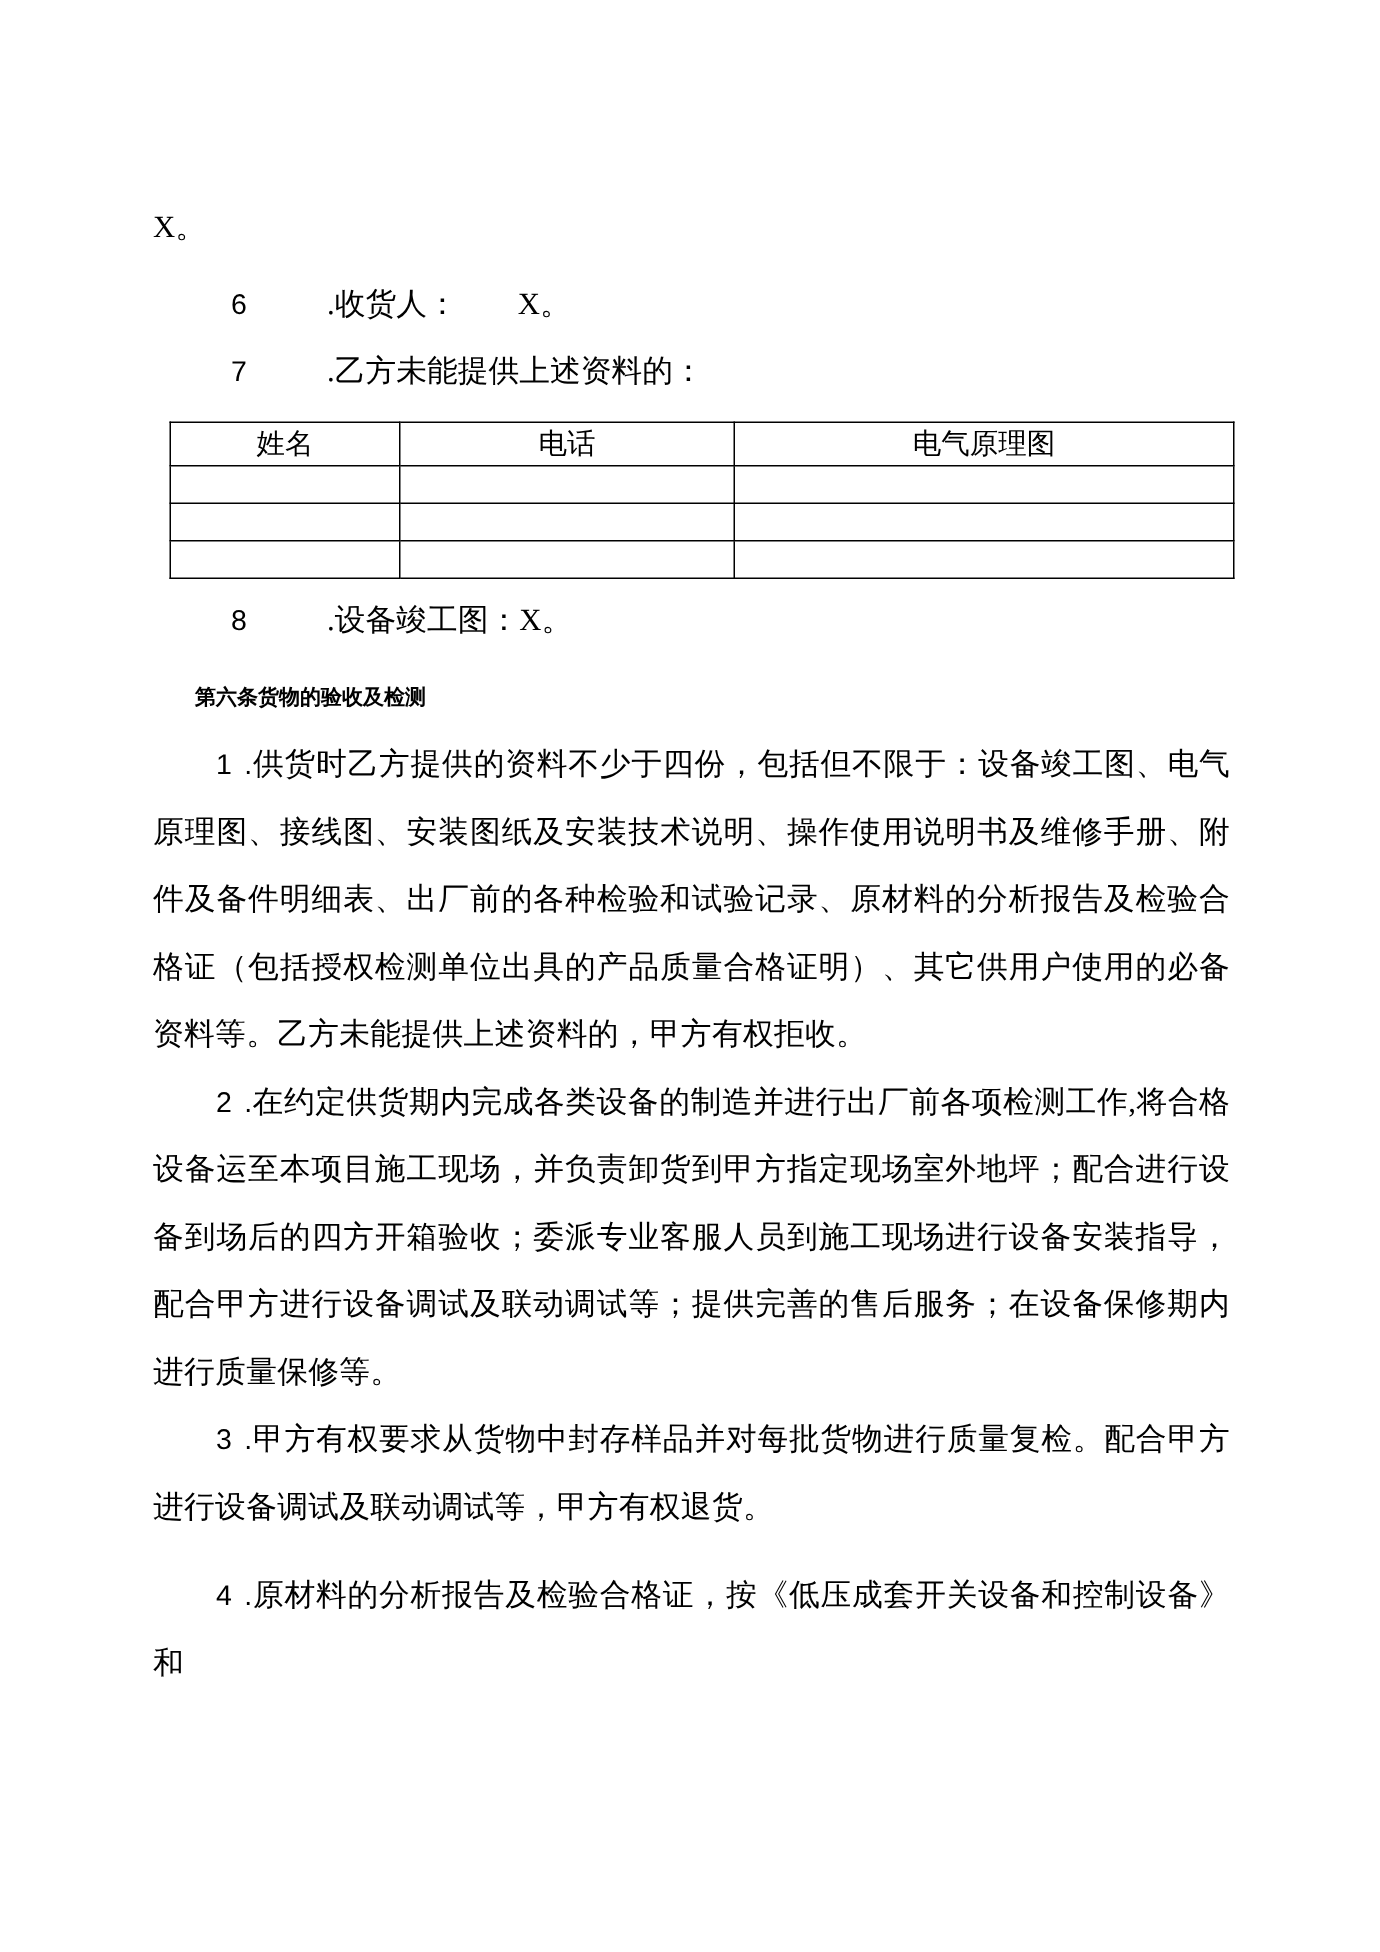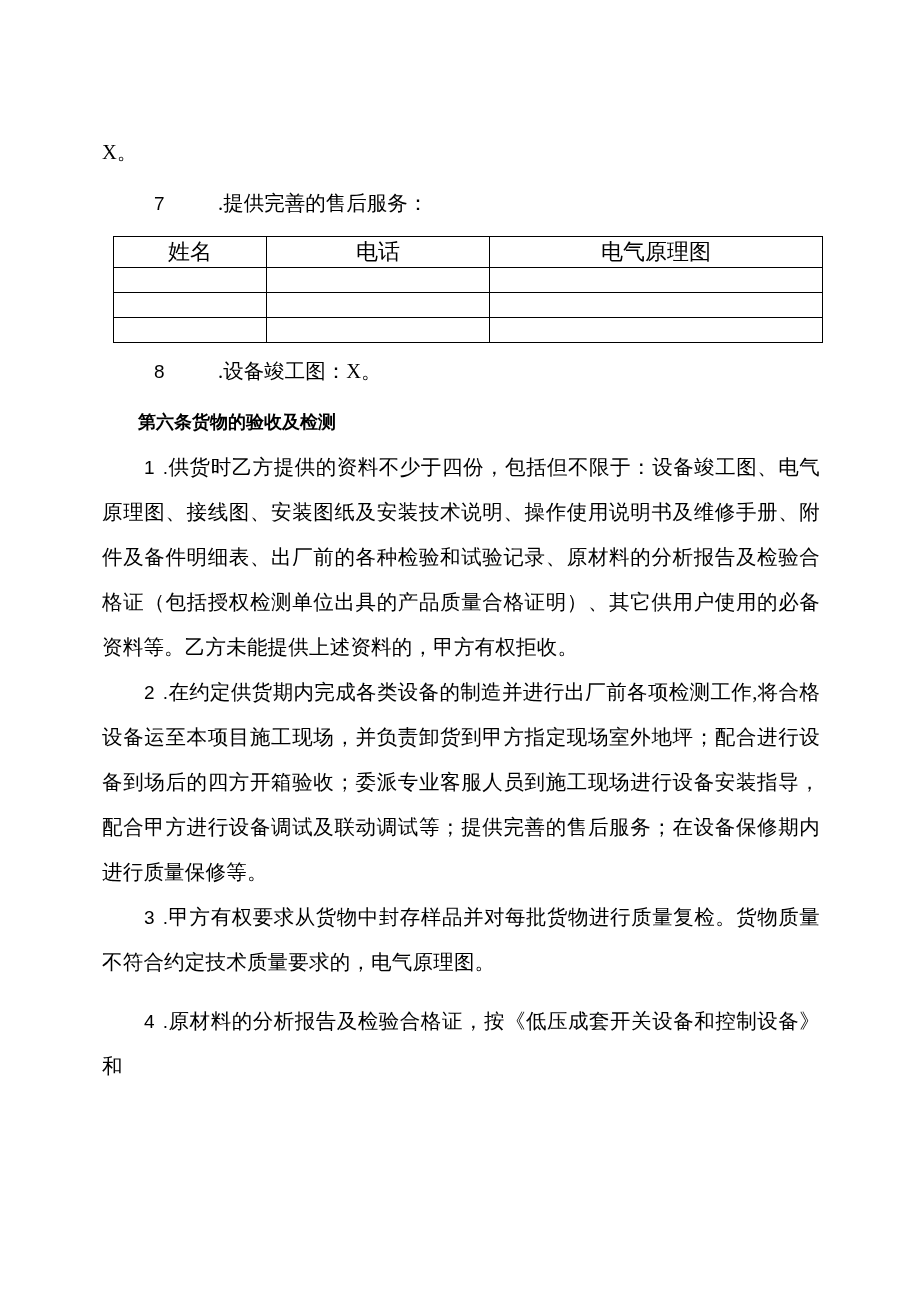--- a/index.html
+++ b/index.html
@@ -75,42 +75,42 @@
   }
   .numpara .mgap {
     display: inline-block;
     width: 8px;
   }
   .numpara.first-indent {
     text-indent: 42px;
   }
 
   .heading {
-    font-size: 18px;
+    font-size: 14px;
     line-height: 45px;
     font-weight: bold;
     margin: 0;
     text-indent: 2em;
     font-family: "Liberation Serif", "DejaVu Serif", serif;
   }
 
   .spacer-sm { height: 6px; }
   .spacer-md { height: 14px; }
 
   
   .signer-table {
     border-collapse: collapse;
     width: 706px;
     margin: 10px 0 6px 11px;
     table-layout: fixed;
   }
   .signer-table td, .signer-table th {
     border: 1px solid #000000;
     height: 24px;
-    font-size: 22px;
+    font-size: 19px;
     font-weight: normal;
     text-align: center;
     vertical-align: middle;
     padding: 0;
     font-family: "Liberation Serif", "DejaVu Serif", serif;
   }
   .signer-table thead th { height: 28px; }
   .signer-table .col-name  { width: 152px; }
   .signer-table .col-phone { width: 222px; }
   .signer-table .col-id    { width: 332px; }
@@ -120,22 +120,23 @@
 <body>
 
 <div class="page">
   <div class="content">
 
     <p class="plain-line">X。</p>
 
     <div class="spacer-sm"></div>
 
 
+    <p class="num-line"><span class="lead"></span><span class="num">6</span><span class="gap"></span><span class="dot">.</span><span>收货人：</span><span class="gap"></span><span>X。</span></p>
 
-    <p class="num-line"><span class="lead"></span><span class="num">7</span><span class="gap"></span><span class="dot">.</span><span>提供完善的售后服务：</span></p>
+    <p class="num-line"><span class="lead"></span><span class="num">7</span><span class="gap"></span><span class="dot">.</span><span>乙方未能提供上述资料的：</span></p>
 
     <table class="signer-table">
       <thead>
         <tr>
           <th class="col-name">姓名</th>
           <th class="col-phone">电话</th>
           <th class="col-id">电气原理图</th>
         </tr>
       </thead>
       <tbody>
@@ -160,20 +161,20 @@
     <p class="num-line"><span class="lead"></span><span class="num">8</span><span class="gap"></span><span class="dot">.</span><span>设备竣工图：X。</span></p>
 
     <div class="spacer-sm"></div>
 
     <p class="heading">第六条货物的验收及检测</p>
 
     <p class="numpara first-indent"><span class="marker">1</span><span class="mgap"></span><span class="marker">.</span><span>供货时乙方提供的资料不少于四份，包括但不限于：设备竣工图、电气原理图、接线图、安装图纸及安装技术说明、操作使用说明书及维修手册、附件及备件明细表、出厂前的各种检验和试验记录、原材料的分析报告及检验合格证（包括授权检测单位出具的产品质量合格证明）、其它供用户使用的必备资料等。乙方未能提供上述资料的，甲方有权拒收。</span></p>
 
     <p class="numpara first-indent"><span class="marker">2</span><span class="mgap"></span><span class="marker">.</span><span>在约定供货期内完成各类设备的制造并进行出厂前各项检测工作,将合格设备运至本项目施工现场，并负责卸货到甲方指定现场室外地坪；配合进行设备到场后的四方开箱验收；委派专业客服人员到施工现场进行设备安装指导，配合甲方进行设备调试及联动调试等；提供完善的售后服务；在设备保修期内进行质量保修等。</span></p>
 
-    <p class="numpara first-indent"><span class="marker">3</span><span class="mgap"></span><span class="marker">.</span><span>甲方有权要求从货物中封存样品并对每批货物进行质量复检。货物质量不符合约定技术质量要求的，电气原理图。</span></p>
+    <p class="numpara first-indent"><span class="marker">3</span><span class="mgap"></span><span class="marker">.</span><span>甲方有权要求从货物中封存样品并对每批货物进行质量复检。配合甲方进行设备调试及联动调试等，甲方有权退货。</span></p>
 
     <div class="spacer-md"></div>
 
     <p class="numpara first-indent"><span class="marker">4</span><span class="mgap"></span><span class="marker">.</span><span>原材料的分析报告及检验合格证，按《低压成套开关设备和控制设备》和</span></p>
 
   </div>
 </div>
 
 </body></html>

